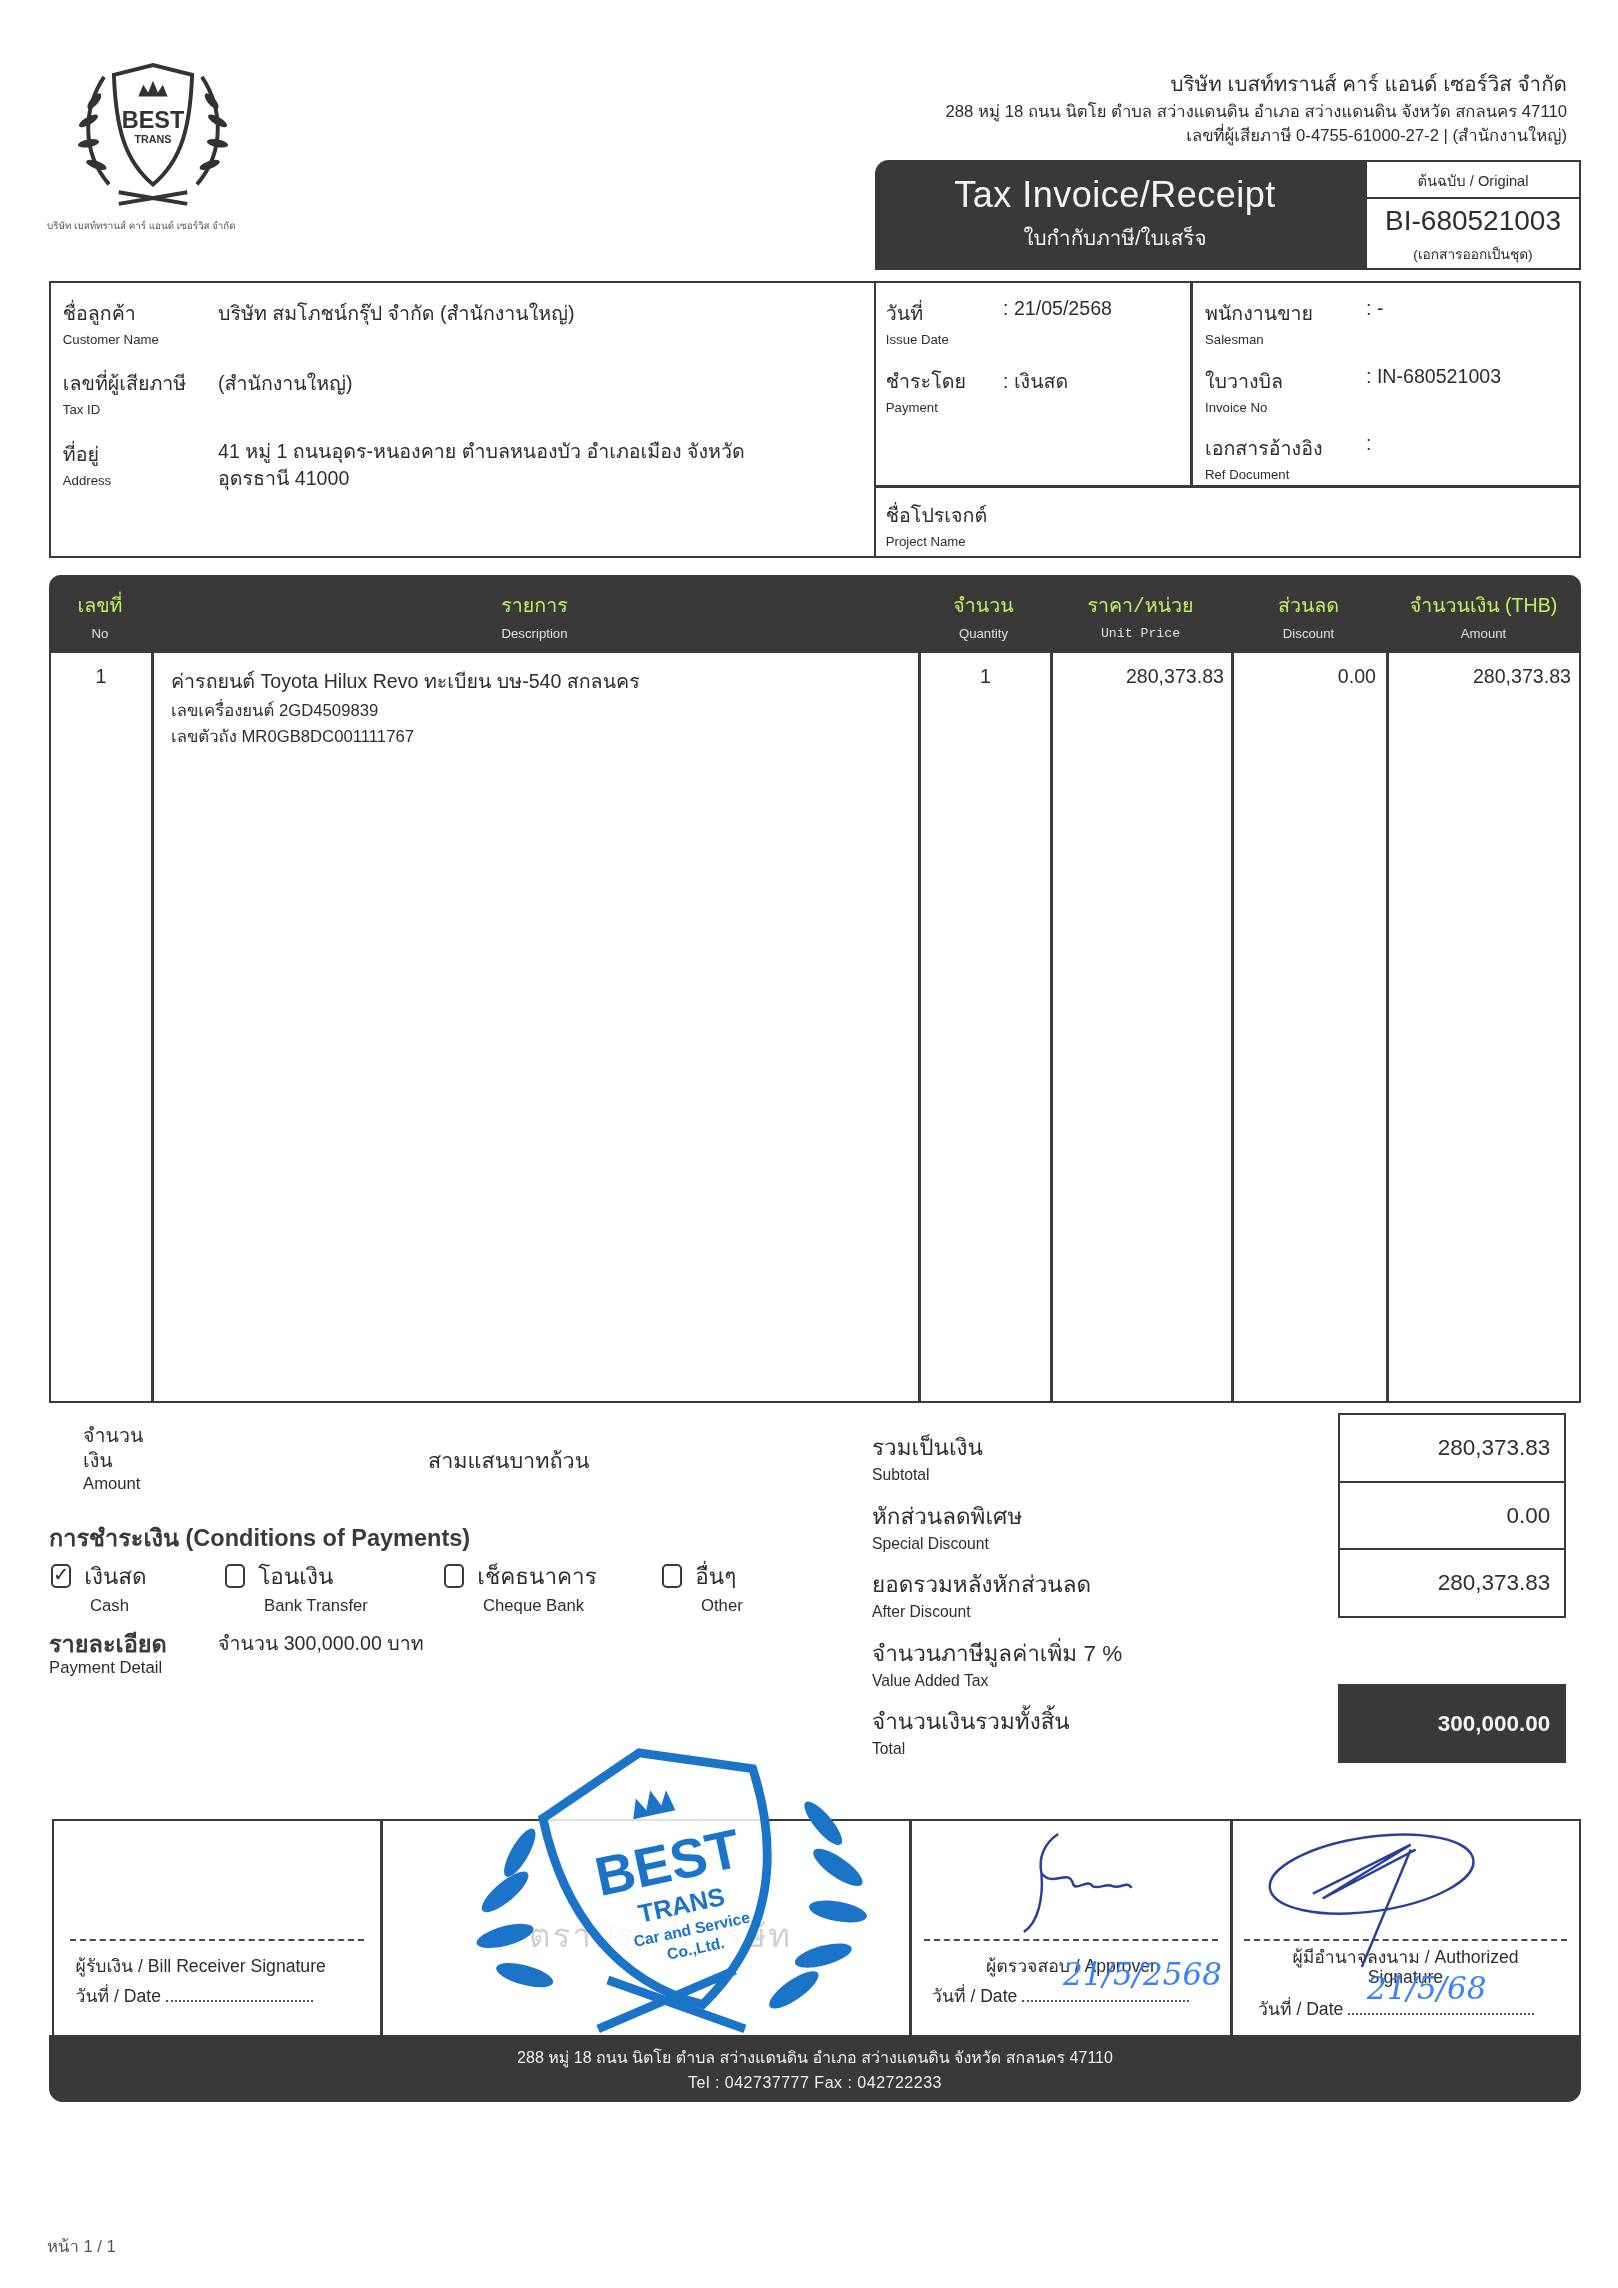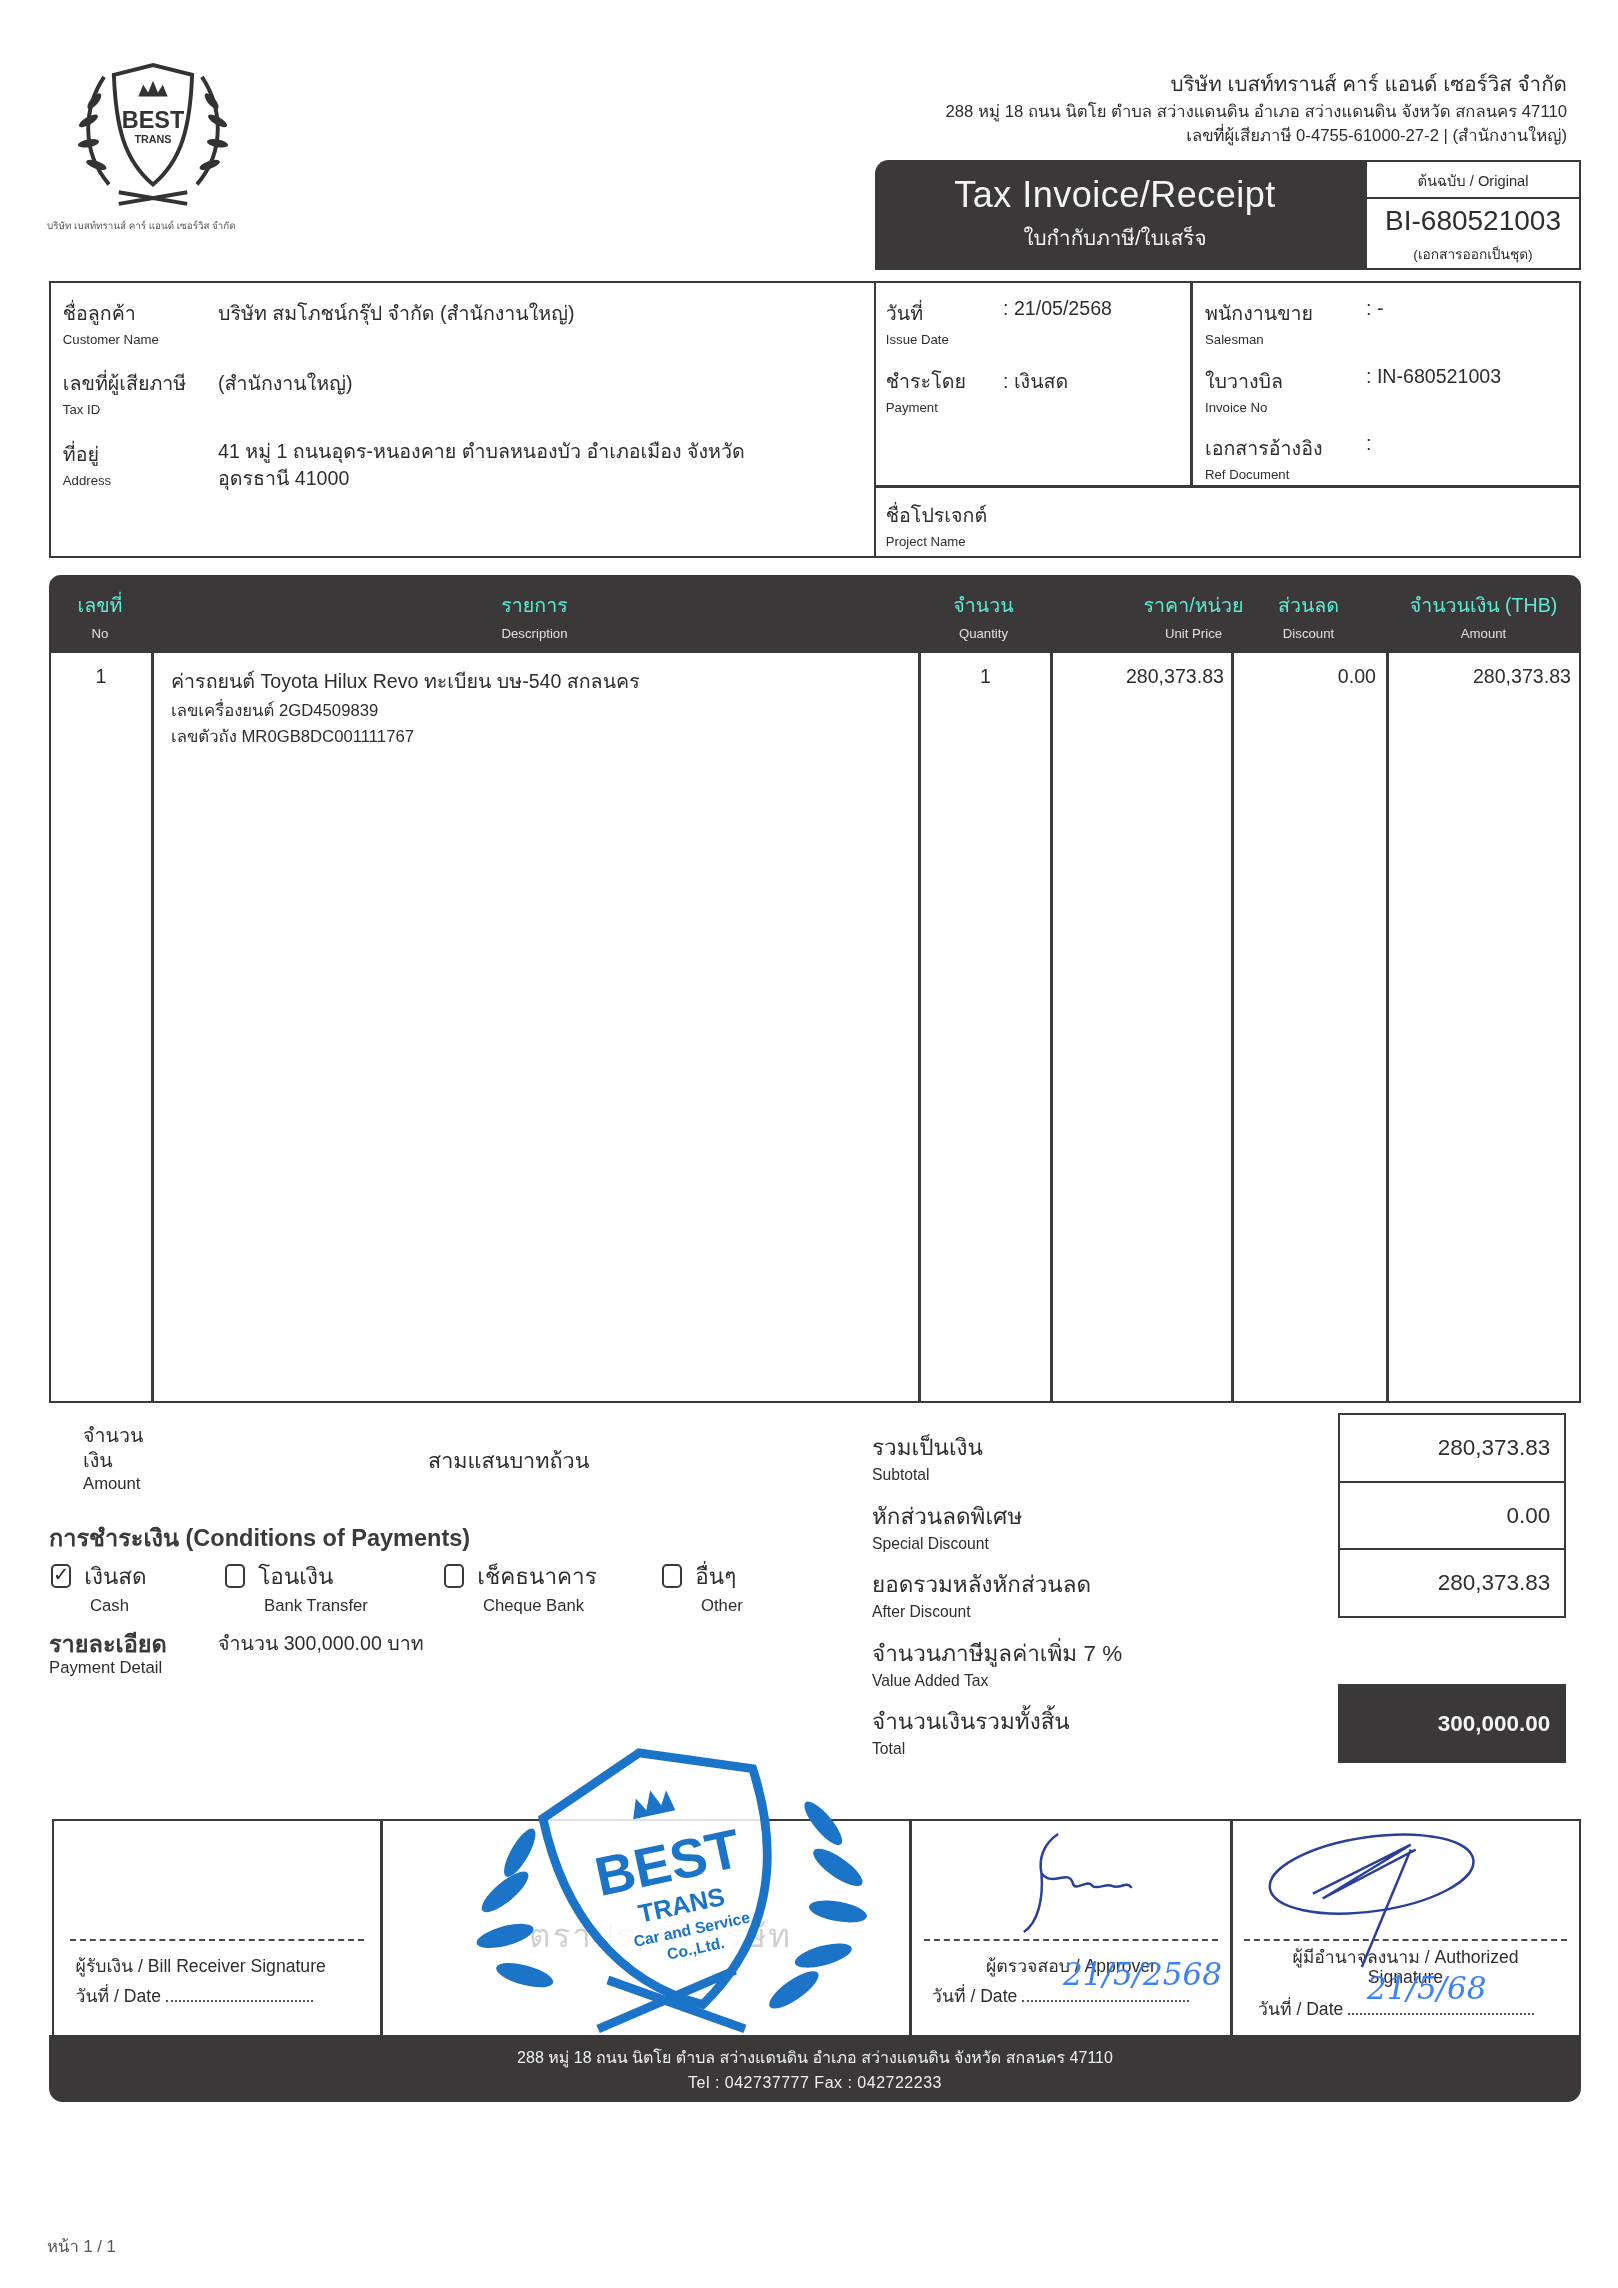--- a/index.html
+++ b/index.html
@@ -30,21 +30,21 @@
   .lab-th { font-size: 19.6px; }
   .lab-en { font-size: 13.2px; margin-top: 2.9px; }
   .val { font-size: 19.6px; }
   #ir-div-v { left: 314px; top: 0; width: 2.5px; height: 204px; background: #3a3a3a; }
   #ir-div-h { left: 0; top: 202px; width: 100%; height: 2.5px; background: #3a3a3a; }
 
   
   #items { left: 49px; top: 575px; width: 1532px; height: 828px; }
   #items-head { left: 0; top: 0; width: 100%; height: 78px; border-radius: 11.8px 11.8px 0 0; }
   .hcell { position: absolute; top: 0; height: 78px; text-align: center; }
-  .hcell .th { font-size: 19.6px; margin-top: 13.7px; color: #5eead4; }
+  .hcell .th { font-size: 19.6px; margin-top: 13.7px; color: #bef264; }
   .hcell .en { font-size: 13.2px; margin-top: 4.9px; color: #e0e0e0; }
   #items-body { left: 0; top: 78px; width: 100%; height: 750px; border: 2.5px solid #3a3a3a; border-top: none; }
   .vline { position: absolute; top: 0; width: 2.5px; height: 100%; background: #3a3a3a; }
   .cell { position: absolute; top: 11.8px; font-size: 19.6px; }
 
   
   #amt-lab { left: 83px; top: 1423px; }
   #amt-lab .t { font-size: 19.6px; line-height: 24.5px; }
   #amt-words { left: 428px; top: 1443px; font-size: 21.6px; }
   #cond-title { left: 49px; top: 1519px; font-size: 23.5px; font-weight: bold; color: #3a3a3a; }
@@ -193,21 +193,21 @@
       <div class="en">No</div>
     </div>
     <div class="hcell" style="left:102px; width:767px;">
       <div class="th">รายการ</div>
       <div class="en">Description</div>
     </div>
     <div class="hcell" style="left:869px; width:131px;">
       <div class="th">จำนวน</div>
       <div class="en">Quantity</div>
     </div>
-    <div class="hcell" style="left:1054px; width:181px;">
+    <div class="hcell" style="left:1001px; width:181px;font-family:Liberation Mono, monospace;">
       <div class="th">ราคา/หน่วย</div>
       <div class="en">Unit Price</div>
     </div>
     <div class="hcell" style="left:1182px; width:155px;">
       <div class="th">ส่วนลด</div>
       <div class="en">Discount</div>
     </div>
     <div class="hcell" style="left:1337px; width:195px;">
       <div class="th">จำนวนเงิน (THB)</div>
       <div class="en">Amount</div>

